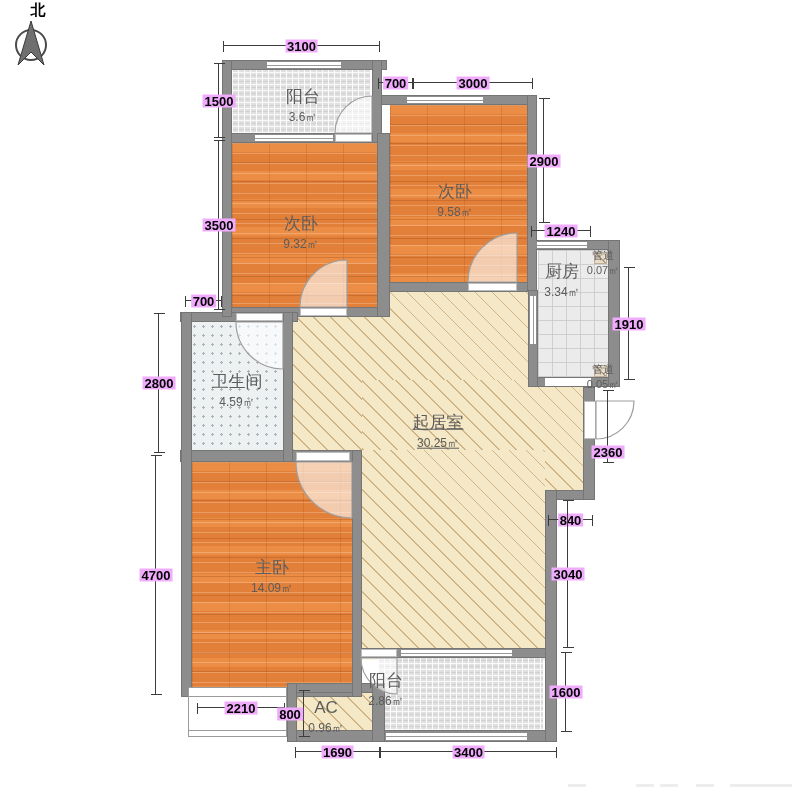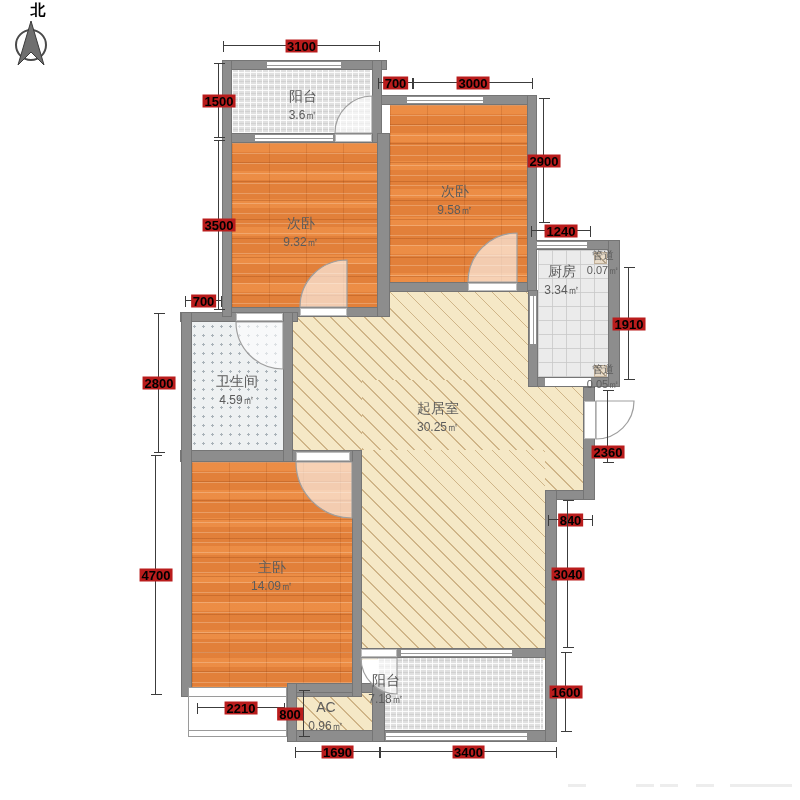--- a/index.html
+++ b/index.html
@@ -35,33 +35,33 @@
          background-size:100% 1px;background-position:0 center;}
   .win.v{background-image:linear-gradient(#9a9a9a,#9a9a9a);background-repeat:no-repeat;
          background-size:1px 100%;background-position:center 0;}
   .leaf{position:absolute;background:#fff;border:1px solid #bdbdbd;box-sizing:border-box;}
   .open{position:absolute;background:#fff;}
   .bay{position:absolute;background:#fff;border:1px solid #9a9a9a;box-sizing:border-box;
        background-image:linear-gradient(#9a9a9a,#9a9a9a),linear-gradient(#9a9a9a,#9a9a9a);
        background-repeat:no-repeat;background-size:100% 1px,100% 1px;background-position:0 8px,0 42px;}
   
   .dim{position:absolute;}
-  .dim .lbl{position:absolute;background:#b91c1c;padding:0 2px;font-weight:bold;font-size:13px;
+  .dim .lbl{position:absolute;background:#f0abfc;padding:0 2px;font-weight:bold;font-size:13px;
             color:#000;white-space:nowrap;line-height:1;}
   .dim.h{height:0;border-top:1px solid #3c3c3c;}
   .dim.h::before,.dim.h::after{content:"";position:absolute;top:-5px;width:1px;height:11px;background:#3c3c3c;}
   .dim.h::before{left:0;}.dim.h::after{right:0;}
   .dim.h .lbl{left:50%;top:0;transform:translate(-50%,-50%);}
   .dim.v{width:0;border-left:1px solid #3c3c3c;}
   .dim.v::before,.dim.v::after{content:"";position:absolute;left:-5px;height:1px;width:11px;background:#3c3c3c;}
   .dim.v::before{top:0;}.dim.v::after{bottom:0;}
   .dim.v .lbl{left:0;top:50%;transform:translate(-50%,-50%);}
   
   .rlabel{position:absolute;transform:translate(-50%,-50%);text-align:center;color:#5c5c5c;line-height:1.4;}
-  .rlabel .rname{font-size:14px;display:block;}
+  .rlabel .rname{font-size:17px;display:block;}
   .rlabel .rarea{font-size:12px;display:block;}
   .rlabel.small .rname,.rlabel.small .rarea{font-size:11px;}
   
   .duct-box{position:absolute;background:#e9dcc9;border:1px solid #bfae98;box-sizing:border-box;
     background-image:linear-gradient(45deg, rgba(0,0,0,0) 45%, #b0a089 45%, #b0a089 55%, rgba(0,0,0,0) 55%);}
   #arc-layer{position:absolute;left:0;top:0;pointer-events:none;}
   #compass{position:absolute;left:8px;top:2px;width:60px;text-align:center;}
   #compass .north-char{font-size:15px;font-weight:bold;color:#000;display:block;line-height:1;}
   .wm{position:absolute;height:3px;background:#ededed;}
 </style>
@@ -165,31 +165,31 @@
     <span class="rarea">0.07㎡</span>
   </div>
   <div class="rlabel small" style="left:603px;top:377px;">
     <span class="rname">管道</span>
     <span class="rarea">0.05㎡</span>
   </div>
   <div class="rlabel" style="left:237px;top:390px;">
     <span class="rname">卫生间</span>
     <span class="rarea">4.59㎡</span>
   </div>
-  <div class="rlabel" style="left:438px;top:417px;">
+  <div class="rlabel" style="left:438px;top:431px;text-decoration:underline;">
     <span class="rname">起居室</span>
     <span class="rarea">30.25㎡</span>
   </div>
   <div class="rlabel" style="left:272px;top:576px;">
     <span class="rname">主卧</span>
     <span class="rarea">14.09㎡</span>
   </div>
   <div class="rlabel" style="left:386px;top:689px;">
     <span class="rname">阳台</span>
-    <span class="rarea">7.18㎡</span>
+    <span class="rarea">2.86㎡</span>
   </div>
   <div class="rlabel" style="left:326px;top:716px;">
     <span class="rname">AC</span>
     <span class="rarea">0.96㎡</span>
   </div>
 
   <div class="dim h" style="left:223px;top:45px;width:157px;">
     <span class="lbl">3100</span>
     </div>
   <div class="dim h" style="left:378px;top:82px;width:35px;">

